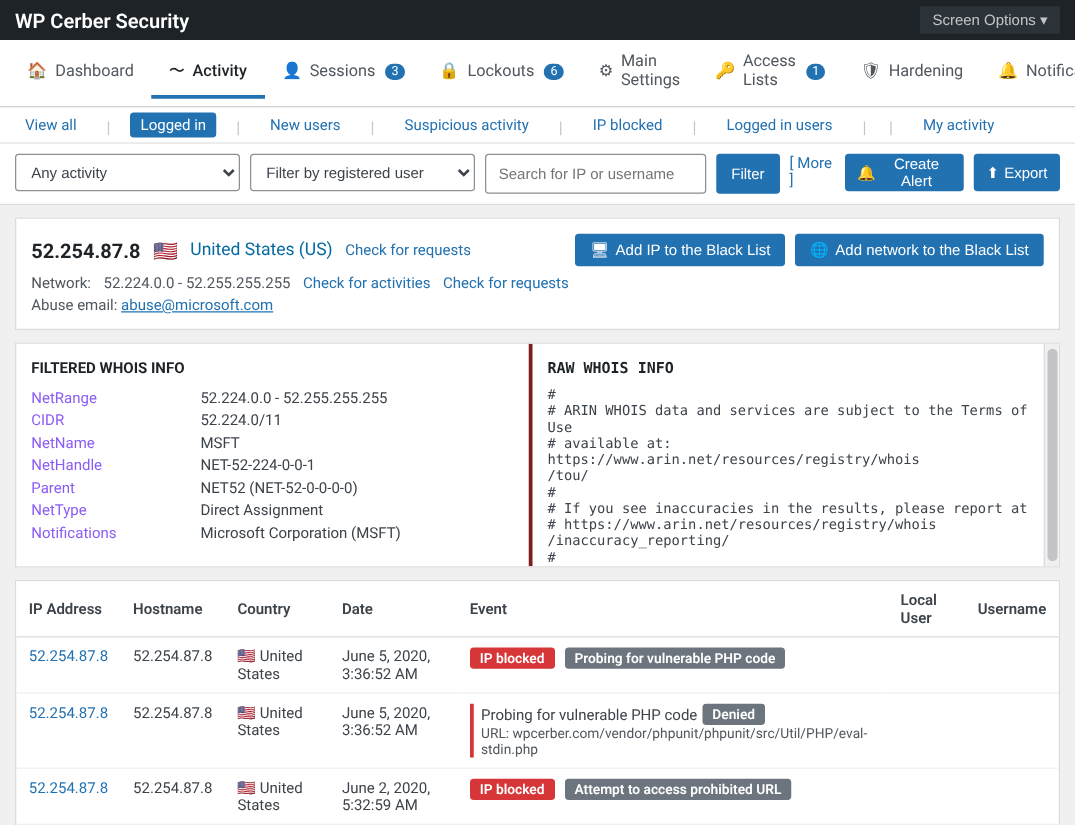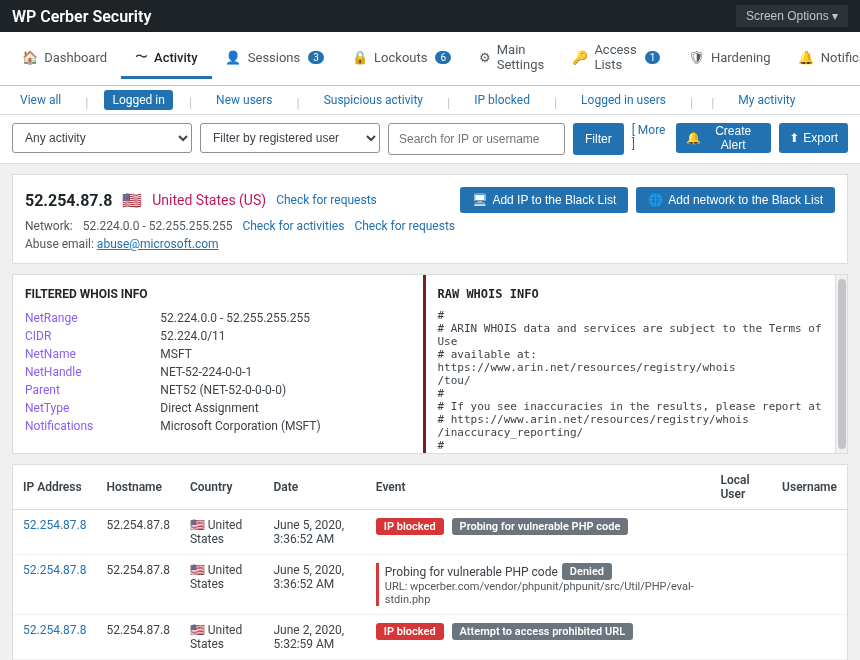--- a/index.html
+++ b/index.html
@@ -30,21 +30,21 @@
     .filter-btn { height: 32px; background: #2271b1; color: #fff; border: none; border-radius: 3px; padding: 0 12px; font-size: 12px; cursor: pointer; }
     .more-link { color: #2271b1; font-size: 12px; cursor: pointer; }
     .create-alert-btn { height: 30px; background: #2271b1; color: #fff; border: none; border-radius: 3px; padding: 0 10px; font-size: 12px; cursor: pointer; display: flex; align-items: center; gap: 4px; margin-left: auto; }
     .export-btn { height: 30px; background: #2271b1; color: #fff; border: none; border-radius: 3px; padding: 0 10px; font-size: 12px; cursor: pointer; display: flex; align-items: center; gap: 4px; }
 
     
     .ip-info-section { background: #fff; border: 1px solid #dcdcde; margin: 10px 12px; padding: 12px; }
     .ip-header { display: flex; align-items: center; gap: 10px; margin-bottom: 6px; }
     .ip-address { font-size: 16px; font-weight: 700; color: #1d2327; }
     .flag { font-size: 16px; }
-    .country-name { font-size: 14px; color: #be185d; }
+    .country-name { font-size: 14px; color: #0369a1; }
     .check-link { color: #2271b1; font-size: 12px; cursor: pointer; text-decoration: none; }
     .add-blacklist-btn { background: #2271b1; color: #fff; border: none; border-radius: 3px; padding: 6px 12px; font-size: 12px; cursor: pointer; display: flex; align-items: center; gap: 5px; margin-left: auto; }
     .add-network-btn { background: #2271b1; color: #fff; border: none; border-radius: 3px; padding: 6px 12px; font-size: 12px; cursor: pointer; display: flex; align-items: center; gap: 5px; }
     .network-row { display: flex; align-items: flex-start; gap: 10px; margin-bottom: 4px; font-size: 12px; color: #50575e; }
     .abuse-row { font-size: 12px; color: #50575e; }
     .abuse-link { color: #2271b1; }
 
     
     .whois-section { background: #fff; border: 1px solid #dcdcde; margin: 0 12px 10px; display: flex; max-height: 180px; overflow: hidden; position: relative; }
     .whois-left { flex: 1; padding: 12px; border-right: 3px solid #7f1d1d; overflow-y: auto; }

